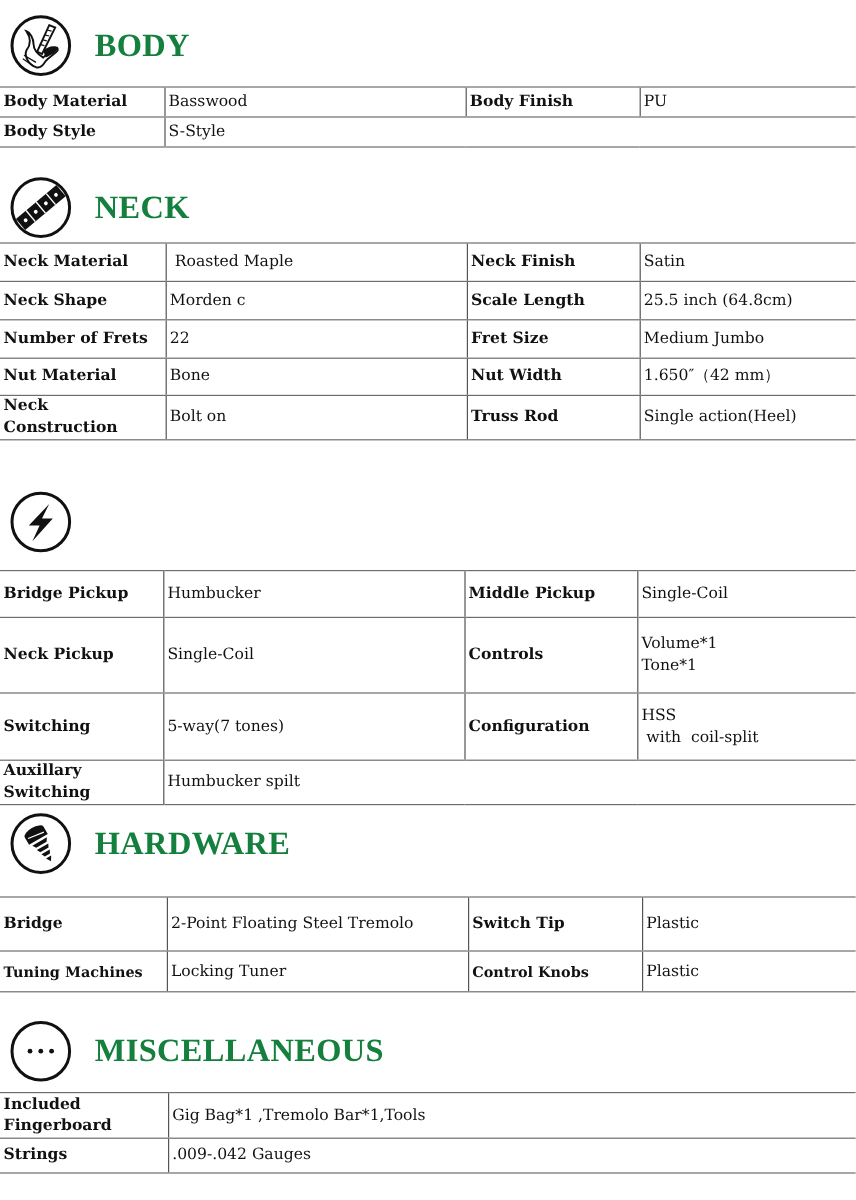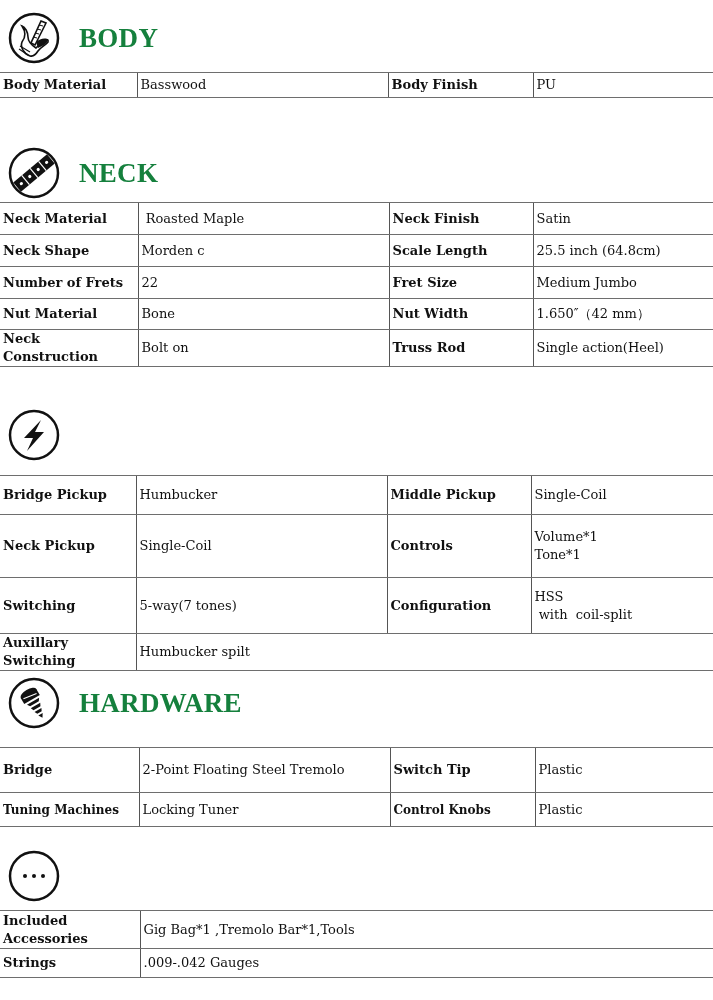--- a/index.html
+++ b/index.html
@@ -49,20 +49,24 @@
       <col style="width:145px">
       <col style="width:180px">
     </colgroup>
   <tbody>
       <tr style="height:25px;">
     <td class="lbl">Body Material</td>
     <td class="val">Basswood</td>
     <td class="lbl">Body Finish</td>
     <td class="val">PU</td>
   </tr>
+  <tr style="height:25px;">
+    <td class="lbl">Body Style</td>
+    <td class="val" colspan="3" style="border-left:1.5px solid #555;">S-Style</td>
+  </tr>
 </tbody>
   </table>
 
 <div class="section-head" style="top:143px;">
   <div class="section-icon" style="top:4px;">
     <svg viewBox="0 0 52 52">
       <circle cx="26" cy="26" r="24" fill="none" stroke="#111" stroke-width="2.5"></circle>
       <g transform="rotate(-40 26 26)">
         <rect x="4" y="20" width="44" height="12" fill="#111"></rect>
         <line x1="15" y1="20" x2="15" y2="32" stroke="#fff" stroke-width="1.2"></line>
@@ -207,31 +211,32 @@
 
 <div class="section-head" style="top:846px;">
   <div class="section-icon" style="top:4px;">
     <svg viewBox="0 0 52 52">
       <circle cx="26" cy="26" r="24" fill="none" stroke="#111" stroke-width="2.5"></circle>
       <circle cx="17" cy="26" r="2" fill="#111"></circle>
       <circle cx="26" cy="26" r="2" fill="#111"></circle>
       <circle cx="35" cy="26" r="2" fill="#111"></circle>
     </svg>
   </div>
+  <div class="section-title">MISCELLANEOUS</div>
 </div>
 
 <table class="spec" style="top:910px;">
   <colgroup>
       <col style="width:140px">
       <col style="width:573px">
     </colgroup>
   <tbody>
       <tr style="height:38px;">
     <td class="lbl multiline">Included
-Accessories</td>
+Fingerboard</td>
     <td class="val">Gig Bag*1 ,Tremolo Bar*1,Tools</td>
   </tr>
   <tr style="height:29px;">
     <td class="lbl">Strings</td>
     <td class="val">.009-.042 Gauges</td>
   </tr>
 </tbody>
   </table>
 
 </body></html>

